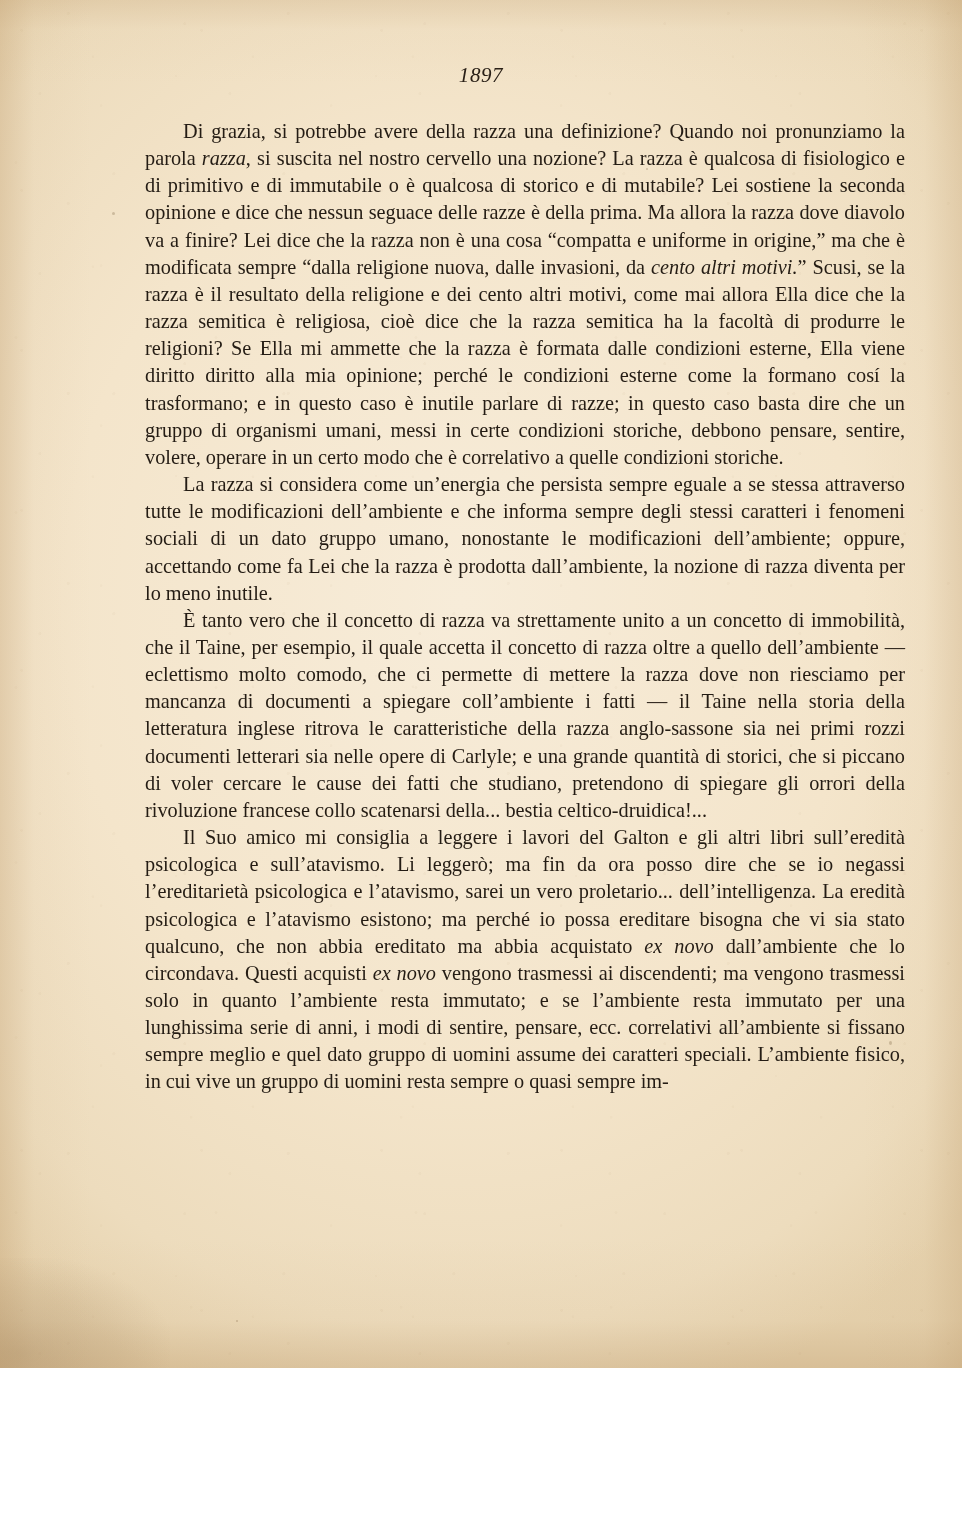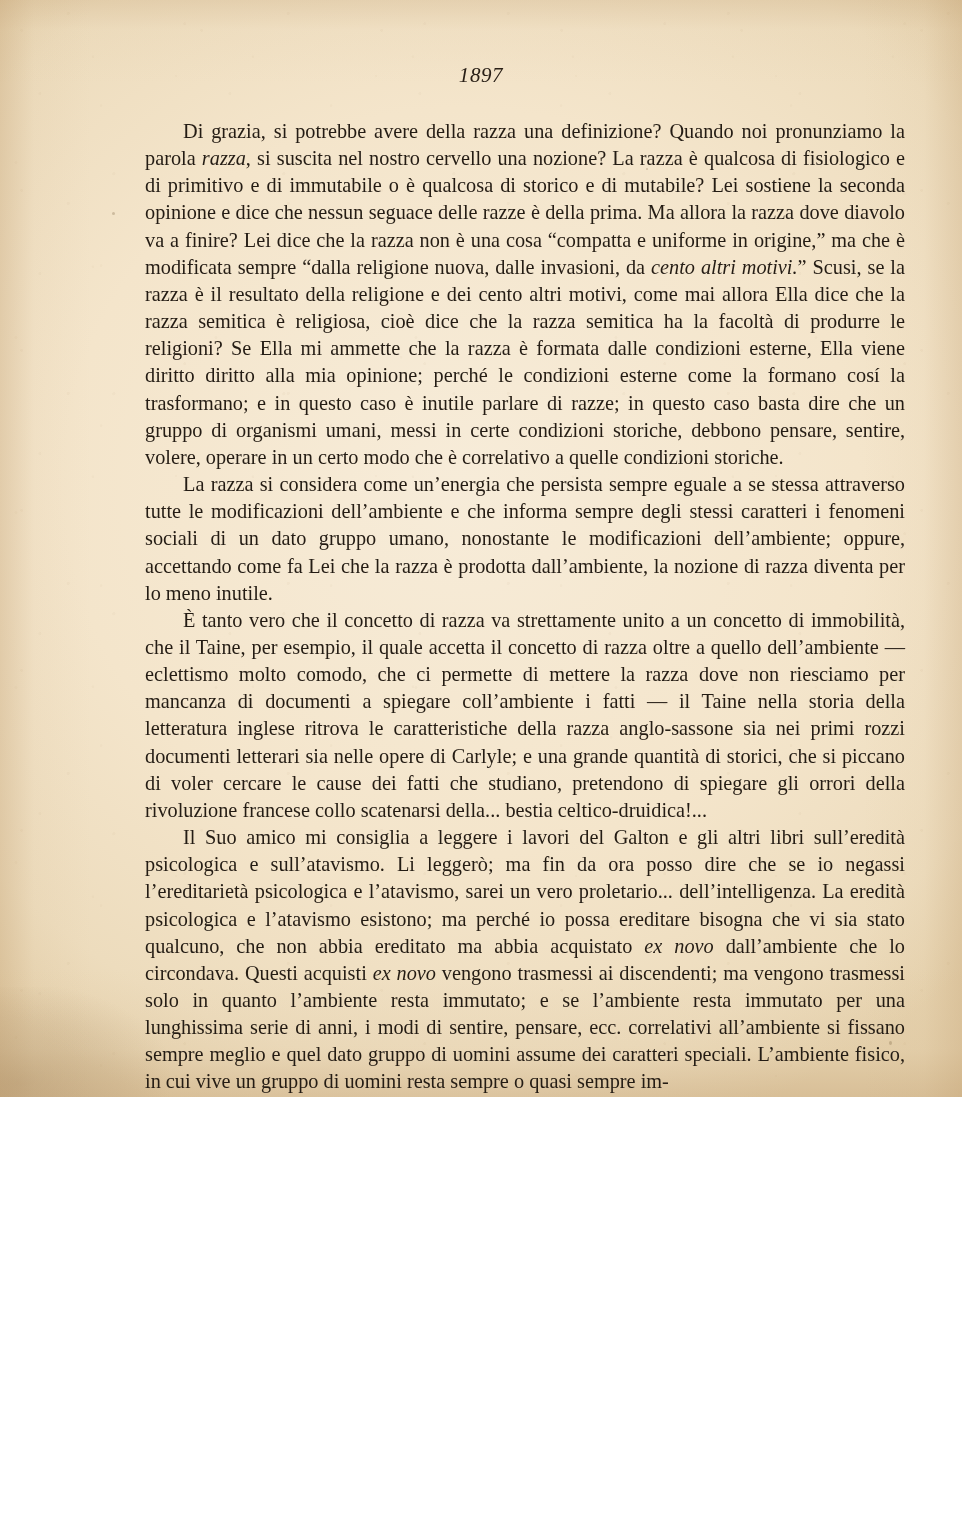--- a/index.html
+++ b/index.html
@@ -4,21 +4,21 @@
 <style>
   html, body {
     margin: 0;
     padding: 0;
     background: #ffffff;
   }
 
   .page {
     position: relative;
     width: 962px;
-    height: 1097px;
+    height: 1368px;
     overflow: hidden;
     background: #f5e7d0;
     background-image:
       radial-gradient(ellipse 75% 62% at 48% 44%, #f7ecd9 0%, #f4e5cb 55%, #eddcbd 86%, #e6d2ae 100%);
     font-family: "Liberation Serif", "DejaVu Serif", serif;
     color: #241c14;
   }
 
   
   .grain {

